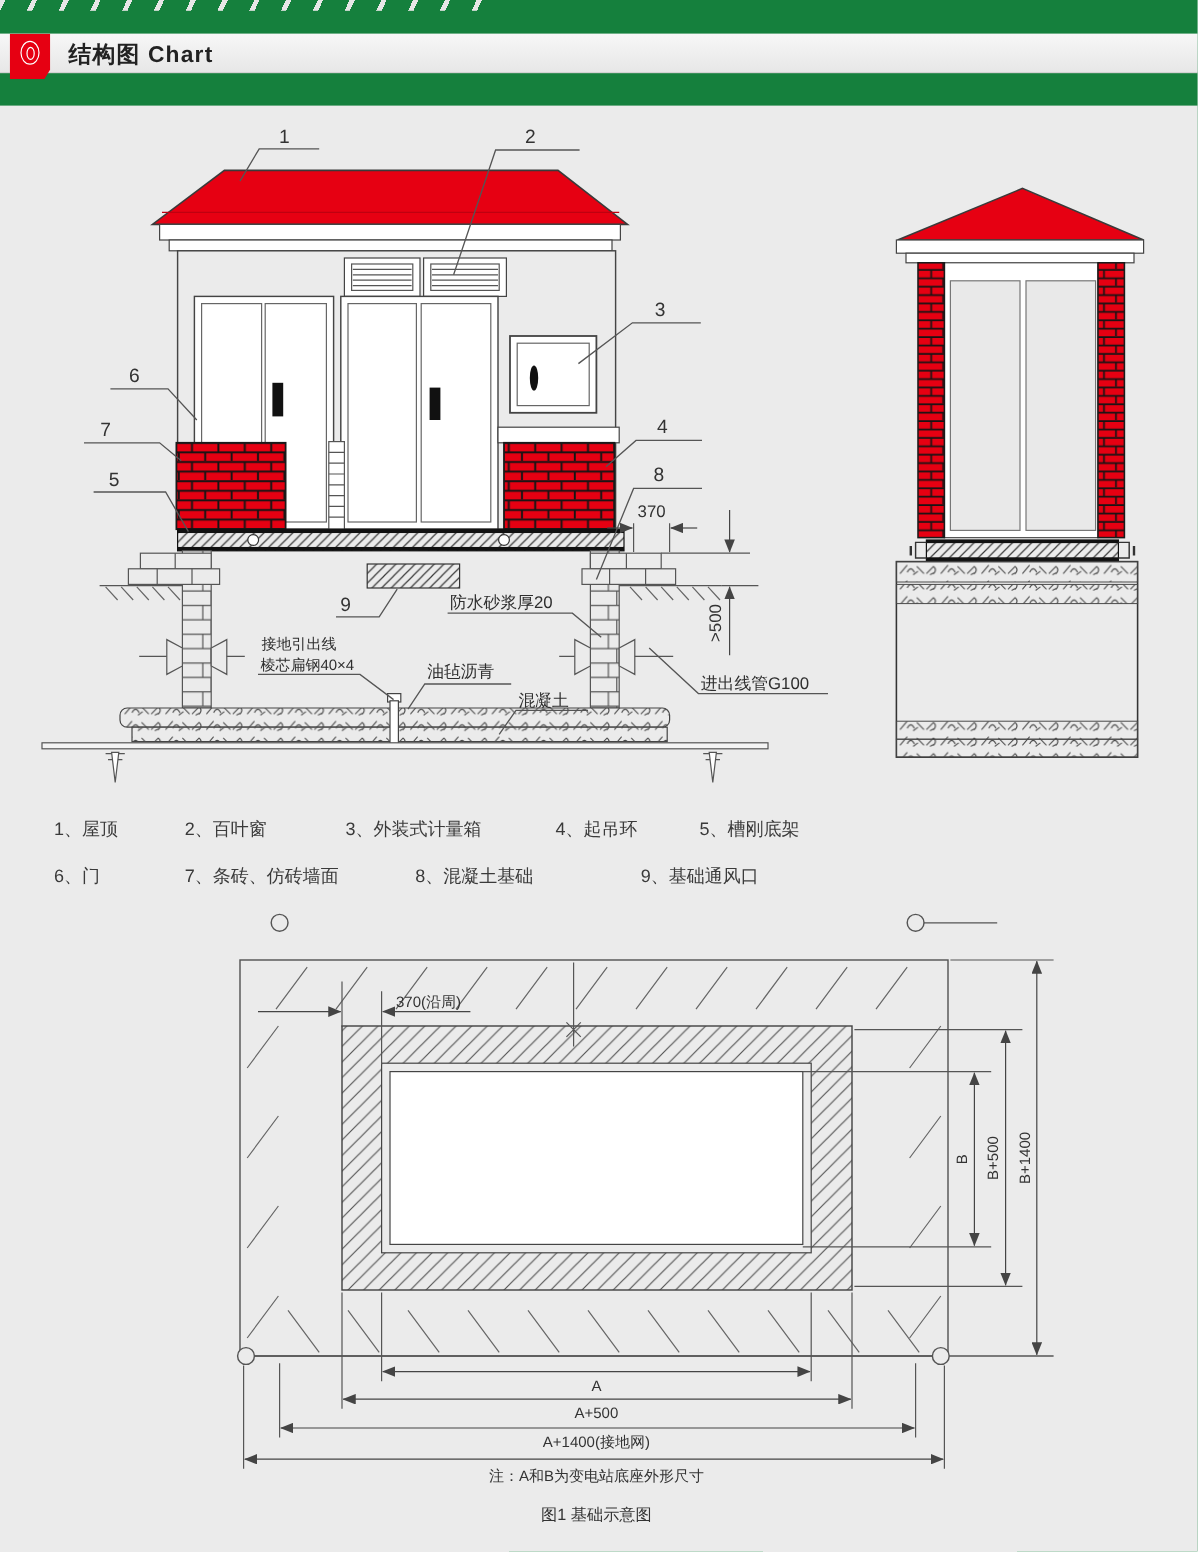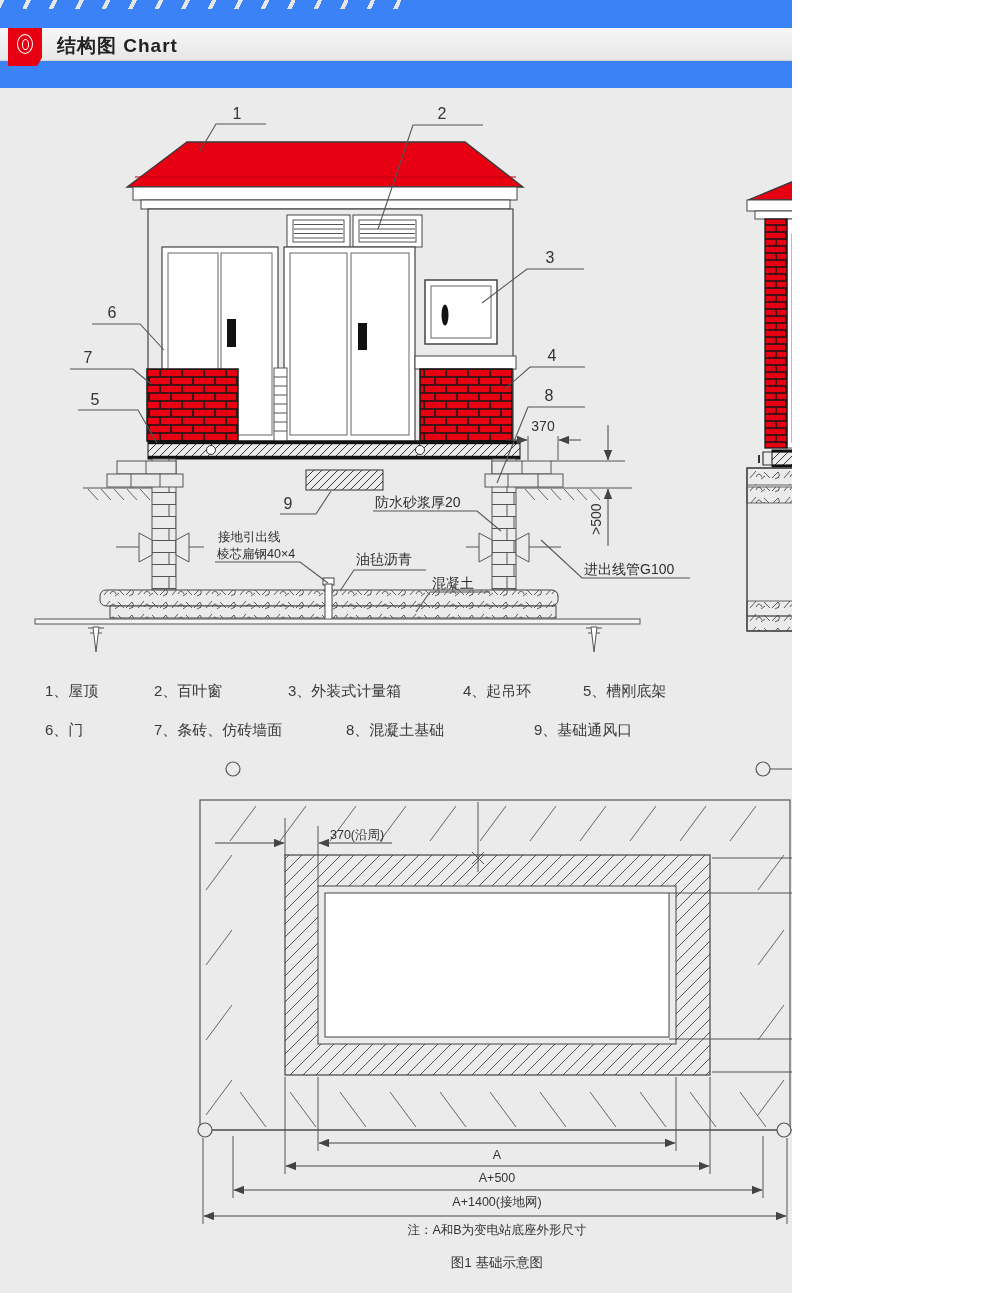--- a/index.html
+++ b/index.html
@@ -1,16 +1,16 @@
 <!DOCTYPE html>
 <html><head>
 <meta charset="utf-8">
 <style>
   html,body{margin:0;padding:0;background:#ffffff;}
-  .page{position:relative;width:792px;height:1293px;background:#3b82f6;overflow:hidden;
+  .page{position:relative;width:998px;height:1293px;background:#15803d;overflow:hidden;
         font-family:"Liberation Sans","DejaVu Sans",sans-serif;}
   .top-stripes{position:absolute;left:0;top:0;width:410px;height:9px;
         background:repeating-linear-gradient(115deg,#e7e7e7 0 4px,transparent 4px 24px);}
   .title-bar{position:absolute;left:0;top:28px;width:1000px;height:32px;
         background:linear-gradient(#f7f7f7,#e7e7e7);border-bottom:1px solid #d2d2d2;}
   .accent-box{position:absolute;left:8px;top:28px;width:34px;height:38px;background:#e60012;
         clip-path:polygon(0 0,100% 0,100% 78%,85% 100%,0 100%);
         display:flex;align-items:flex-start;justify-content:center;}
   .ring-outer{margin-top:6px;width:14px;height:18px;border:1.6px solid #fff;border-radius:50%;
         display:flex;align-items:center;justify-content:center;}

